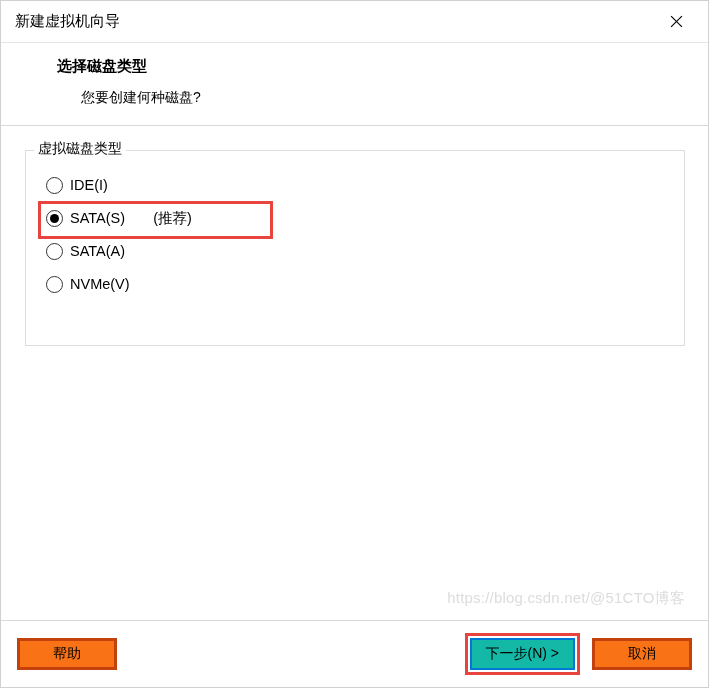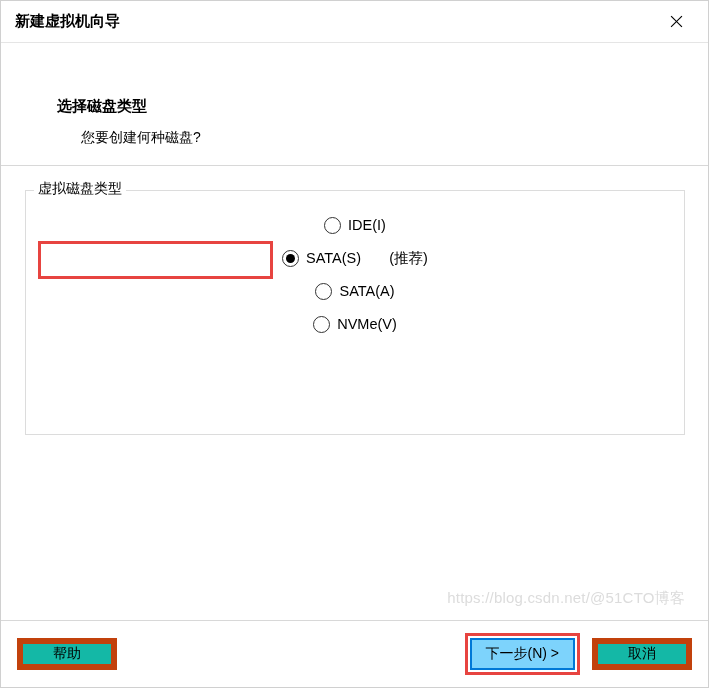--- a/index.html
+++ b/index.html
@@ -23,73 +23,70 @@
       display: flex;
       justify-content: space-between;
       align-items: center;
       padding: 6px 12px 6px 14px;
       border-bottom: 1px solid #e5e5e5;
       height: 42px;
     }
     .titlebar-title {
       color: #000;
       font-size: 15px;
-      font-weight: bold;
     }
     .close-btn {
       width: 40px;
       height: 30px;
       display: flex;
       align-items: center;
       justify-content: center;
       cursor: pointer;
     }
     .close-btn svg { width: 13px; height: 13px; }
     .header-section {
       padding: 14px 20px 18px 56px;
       border-bottom: 1px solid #d8d8d8;
     }
     .header-title {
       font-weight: bold;
       font-size: 15px;
       color: #000;
       margin-bottom: 6px;
-      margin-top: 40px;
     }
     .header-subtitle {
       font-size: 14px;
       color: #000;
       padding-left: 24px;
       margin-top: 13px;
     }
     .content {
       flex: 1;
       padding: 24px 20px 20px 24px;
     }
     .fieldset {
       border: 1px solid #dcdcdc;
       padding: 18px 18px 18px 18px;
       position: relative;
       width: 660px;
-      height: 245px;
+      height: 196px;
     }
     .fieldset-legend {
       position: absolute;
       top: -11px;
       left: 8px;
       background: #ffffff;
       padding: 0 4px;
       font-size: 14px;
       color: #000;
     }
     .radio-group {
       display: flex;
       flex-direction: column;
       gap: 0;
-      align-items: center;
     }
     .radio-item {
       display: flex;
       align-items: center;
       padding: 8px 2px;
       font-size: 14.5px;
       line-height: 1;
     }
     .radio-circle {
       width: 17px;
@@ -125,33 +122,33 @@
       padding: 12px 16px;
       display: flex;
       align-items: center;
       gap: 12px;
     }
     .spacer { flex: 1; }
     .btn {
       height: 32px;
       min-width: 100px;
       padding: 0 14px;
-      border: 6px solid #c2410c;
-      background: #14b8a6;
+      border: 3px solid #c2410c;
+      background: #f97316;
       font-size: 14px;
       color: #000;
       display: flex;
       align-items: center;
       justify-content: center;
       cursor: pointer;
       font-family: inherit;
     }
     .btn-next {
       border: 2px solid #0078d7;
-      background: #7dd3fc;
+      background: #14b8a6;
     }
     .next-wrapper {
       border: 3px solid #e74440;
       padding: 2px;
       display: inline-flex;
     }
     .watermark {
       position: absolute;
       bottom: 80px;
       right: 24px;

